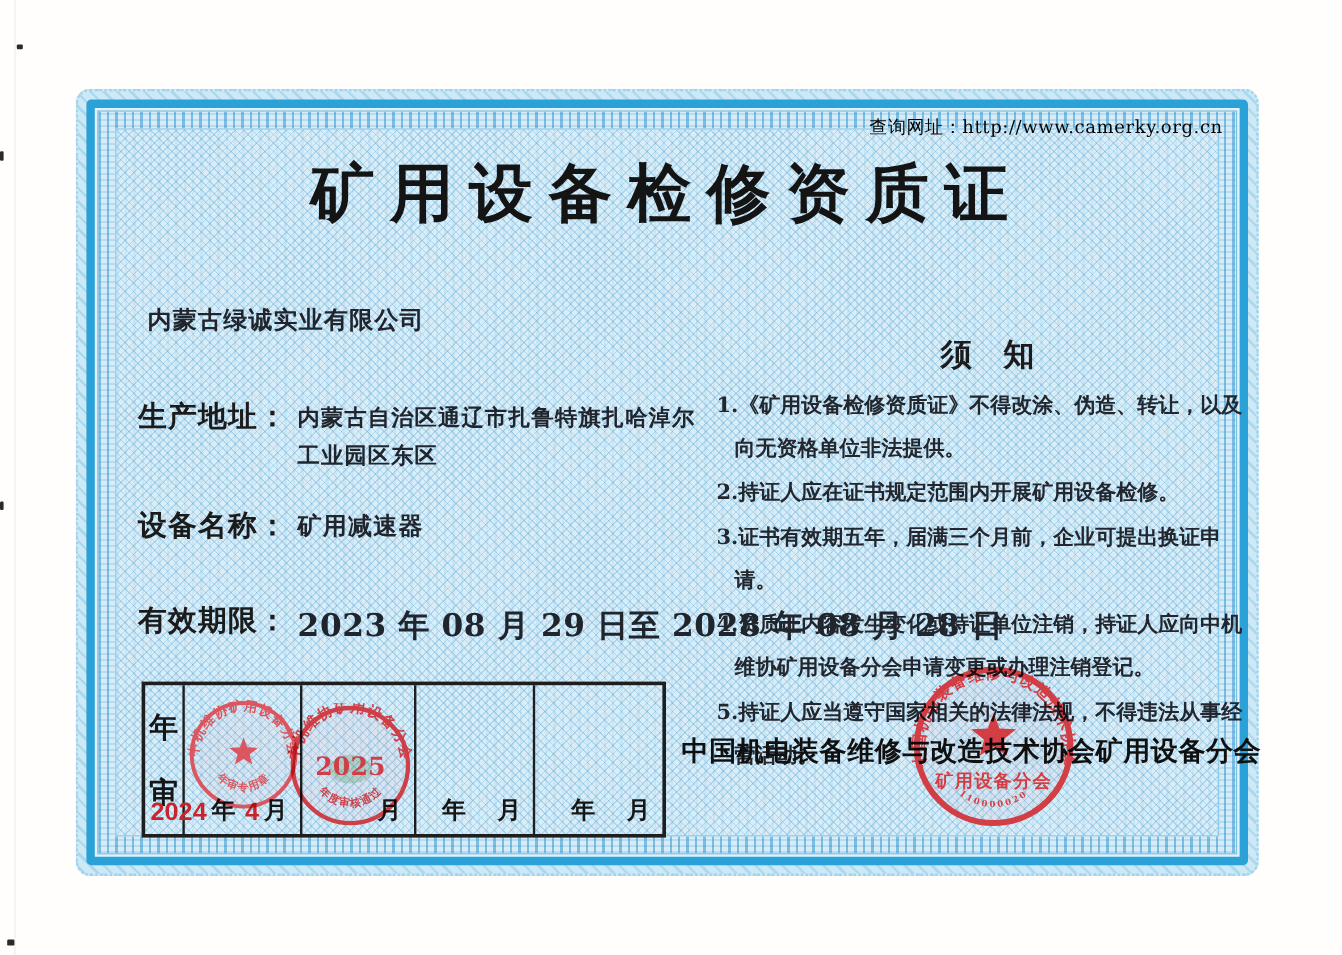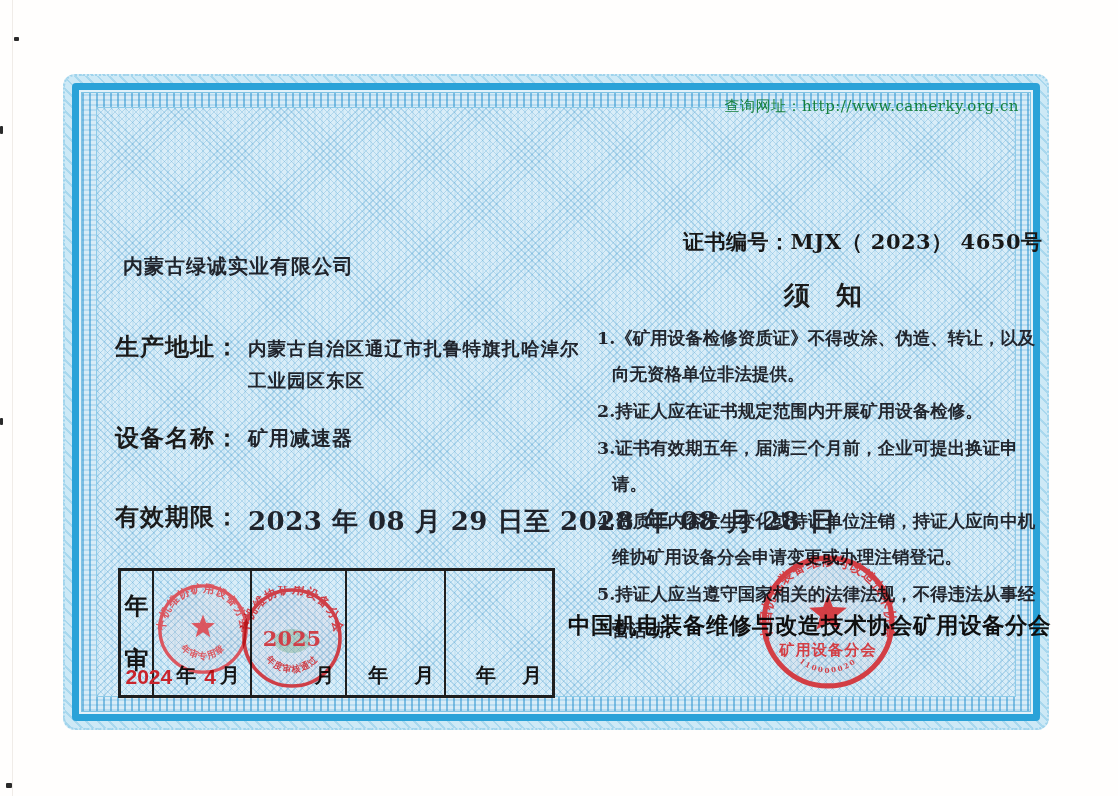--- a/index.html
+++ b/index.html
@@ -37,21 +37,21 @@
       repeating-linear-gradient(45deg,rgba(70,155,205,.28) 0 1px,rgba(0,0,0,0) 1px 5px),
       repeating-linear-gradient(135deg,rgba(70,155,205,.28) 0 1px,rgba(0,0,0,0) 1px 5px),
       repeating-linear-gradient(90deg,rgba(130,195,230,.18) 0 2px,rgba(0,0,0,0) 2px 7px),
       #d9edf8;
   }
   .content{position:absolute;inset:0;z-index:5;color:#151515;}
 
   .query-line{
     position:absolute;top:23px;right:30px;
     font-family:"DejaVu Serif","Liberation Serif",serif;
-    font-size:15px;color:#15803d;letter-spacing:.5px;
+    font-size:15px;color:#000000;letter-spacing:.5px;
   }
   .cert-title{
     position:absolute;top:52px;left:0;width:100%;text-align:center;
     font-size:53px;font-weight:900;letter-spacing:13px;color:#141414;
     font-family:"Liberation Sans","DejaVu Sans",sans-serif;
   }
 
   
   .field-row{position:absolute;left:52px;display:flex;align-items:flex-start;}
   .f-label{
@@ -135,24 +135,22 @@
   <div class="frame-band"></div>
   <div class="frame-orn"></div>
   <div class="inner-tex"></div>
 
   <div class="content">
 
     <div class="query-line">
       <span>查询网址：</span><span>http://www.camerky.org.cn</span>
     </div>
 
-
-    <div class="cert-no">
-      <span>证书编号：</span><span>MJX（ 2023） 4650号</span>
-    </div>
+    <div class="cert-title">矿用设备检修资质证</div>
+
 
     <div class="field-row" style="top:176px;">
       <span class="f-value">内蒙古绿诚实业有限公司</span>
     </div>
 
     <div class="field-row" style="top:257px;">
       <span class="f-label">生产地址：</span>
       <span class="f-value small">
         <span>内蒙古自治区通辽市扎鲁特旗扎哈淖尔</span><br>
         <span>工业园区东区</span>

